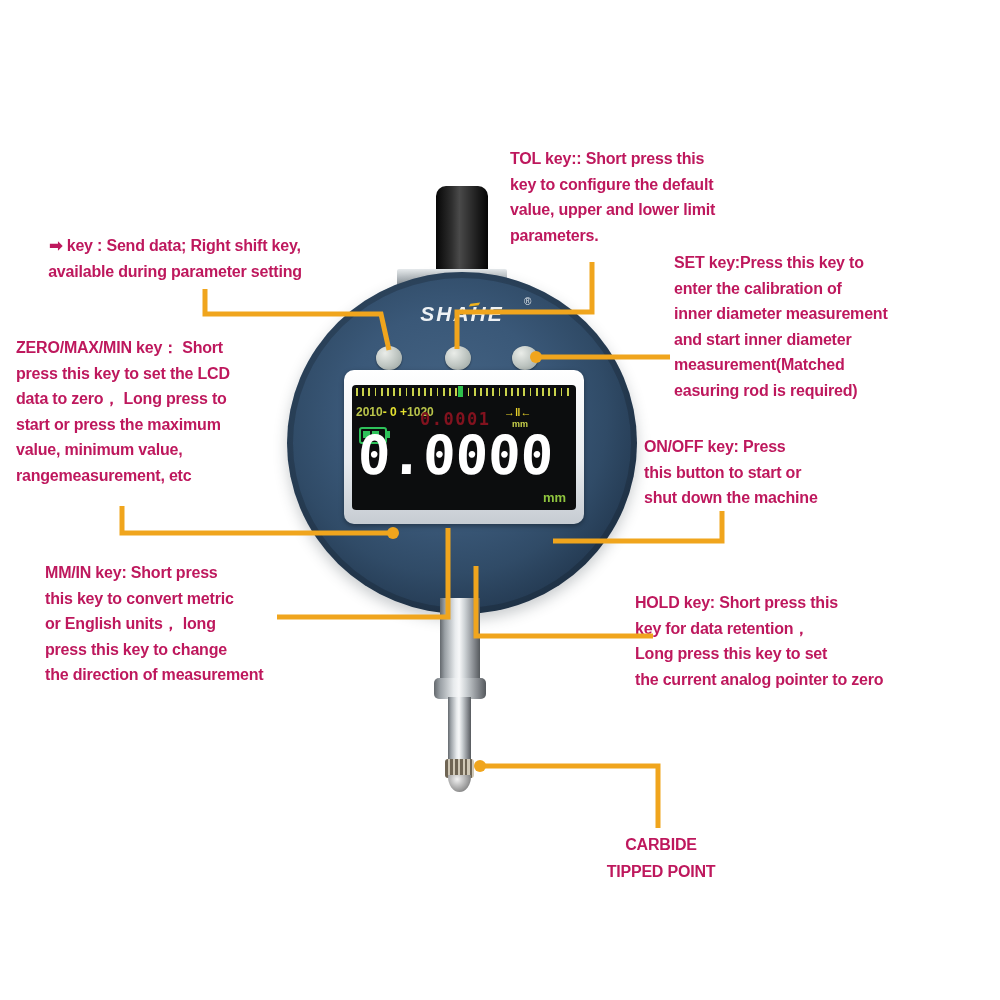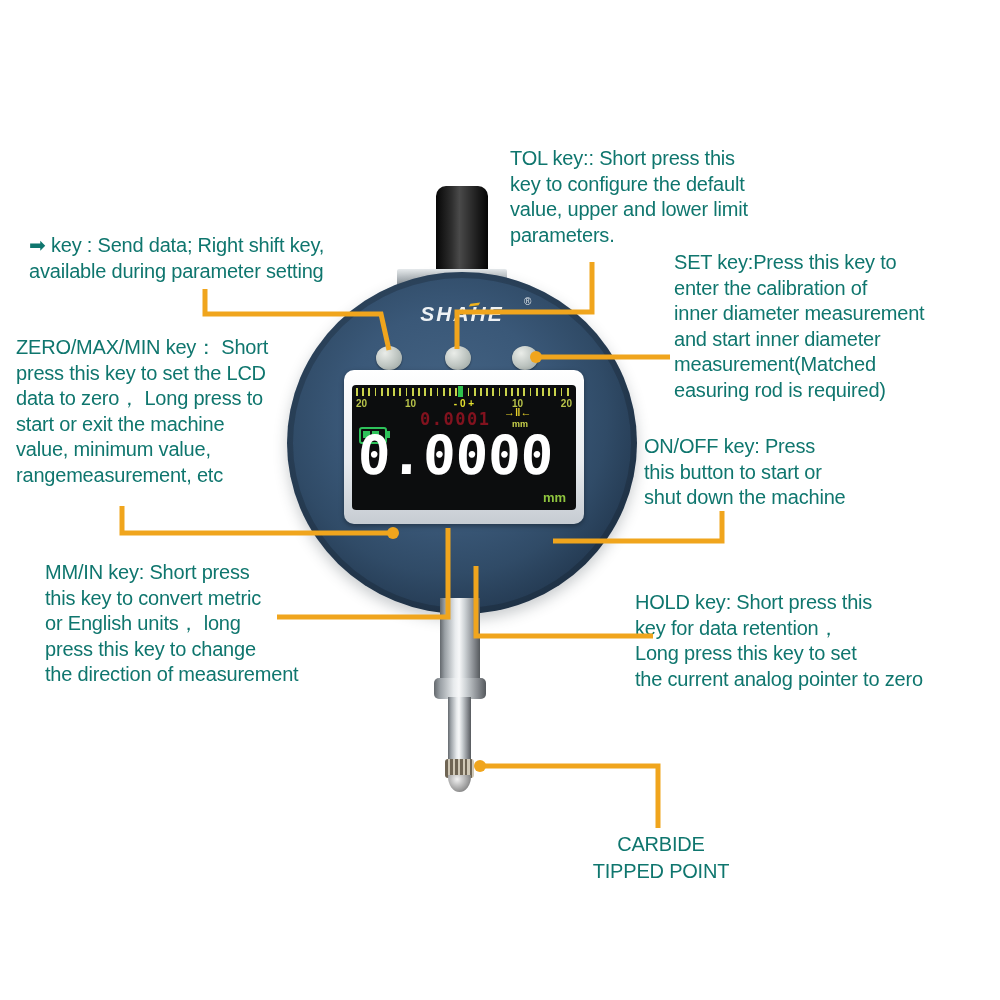--- a/index.html
+++ b/index.html
@@ -1,23 +1,23 @@
 <!DOCTYPE html>
 <html><head>
 <meta charset="utf-8">
 <style>
   html,body{margin:0;padding:0;}
   body{width:1000px;height:1000px;position:relative;background:#ffffff;
        font-family:"Liberation Sans",sans-serif;overflow:hidden;}
 
   
-  .ann{position:absolute;color:#0f766e;font-size:20px;line-height:25.5px;
-       font-weight:400;white-space:pre-line;letter-spacing:-0.2px;}
+  .ann{position:absolute;color:#be185d;font-size:16px;line-height:25.5px;
+       font-weight:700;white-space:pre-line;letter-spacing:-0.2px;}
   .ann-tol{left:510px;top:146px;width:310px;}
-  .ann-arrow{left:29px;top:233px;width:342px;text-align:left;}
+  .ann-arrow{left:4px;top:233px;width:342px;text-align:center;}
   .ann-set{left:674px;top:250px;width:300px;}
   .ann-zero{left:16px;top:335px;width:290px;}
   .ann-onoff{left:644px;top:434px;width:250px;}
   .ann-mmin{left:45px;top:560px;width:310px;}
   .ann-hold{left:635px;top:590px;width:335px;}
   .ann-carbide{left:563px;top:831px;width:196px;text-align:center;line-height:27px;}
 
   
   .part{position:absolute;}
   .knob{left:436px;top:186px;width:52px;height:90px;border-radius:10px 10px 4px 4px;
@@ -42,22 +42,22 @@
   .lbl-arrow{left:373px;top:333px;font-size:10px;}
   .lbl-tol{left:442px;top:335px;} .lbl-set{left:509px;top:334px;}
 
   .lcd-bezel{left:344px;top:370px;width:240px;height:154px;border-radius:10px;
         background:linear-gradient(180deg,#ffffff,#e8ebee 60%,#c6ccd2);
         box-shadow:0 2px 5px rgba(0,0,0,.35);}
   .lcd-screen{left:352px;top:385px;width:224px;height:125px;background:#0c0d0e;border-radius:4px;}
   .lcd-ticks{position:absolute;left:4px;top:3px;width:216px;height:8px;
         background:repeating-linear-gradient(90deg,#c9d24b 0 1.8px,transparent 1.8px 6.2px);}
   .lcd-cursor{position:absolute;left:106px;top:1px;width:5px;height:11px;background:#2fc14c;}
-  .lcd-scale{position:absolute;left:4px;top:13px;width:216px;display:flex;
-        justify-content:space-between;color:#b9c44a;font-size:10px;font-weight:bold;}
+  .lcd-scale{position:absolute;left:4px;top:20px;width:216px;display:flex;
+        color:#b9c44a;font-size:12px;font-weight:bold;}
   .lcd-scale span:nth-child(3){color:#e4e02f;}
   .battery{position:absolute;left:7px;top:42px;width:24px;height:13px;
         border:2px solid #2ec25a;border-radius:3px;}
   .battery:after{content:"";position:absolute;right:-5px;top:2px;width:3px;height:7px;background:#2ec25a;}
   .battery .bar{position:absolute;top:2px;width:7px;height:7px;background:#2ec25a;}
   .battery .b1{left:2px;} .battery .b2{left:11px;}
   .lcd-secondary{position:absolute;left:68px;top:24px;color:#82121e;font-weight:bold;
         font-size:17px;font-family:"DejaVu Sans Mono",monospace;letter-spacing:1.5px;}
   .lcd-dev-icon{position:absolute;left:152px;top:21px;color:#e8d22a;font-size:11px;font-weight:bold;}
   .lcd-sec-unit{position:absolute;left:160px;top:34px;color:#c9d24b;font-size:9px;font-weight:bold;}
@@ -101,21 +101,21 @@
 parameters.</div>
 <div class="ann ann-set">SET key:Press this key to
 enter the calibration of
 inner diameter measurement
 and start inner diameter
 measurement(Matched
 easuring rod is required)</div>
 <div class="ann ann-zero">ZERO/MAX/MIN key： Short
 press this key to set the LCD
 data to zero， Long press to
-start or exit the machine
+start or press the maximum
 value, minimum value,
 rangemeasurement, etc</div>
 <div class="ann ann-onoff">ON/OFF key: Press
 this button to start or
 shut down the machine</div>
 <div class="ann ann-mmin">MM/IN key: Short press
 this key to convert metric
 or English units， long
 press this key to change
 the direction of measurement</div>

